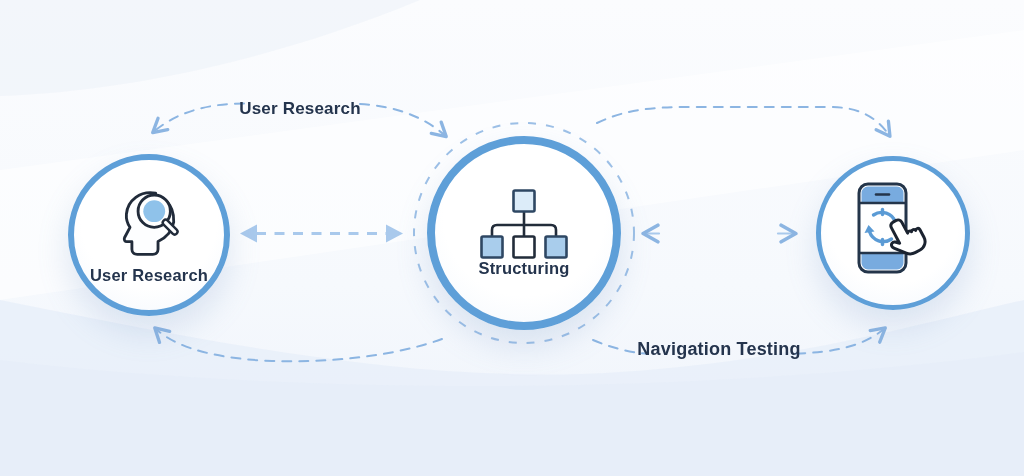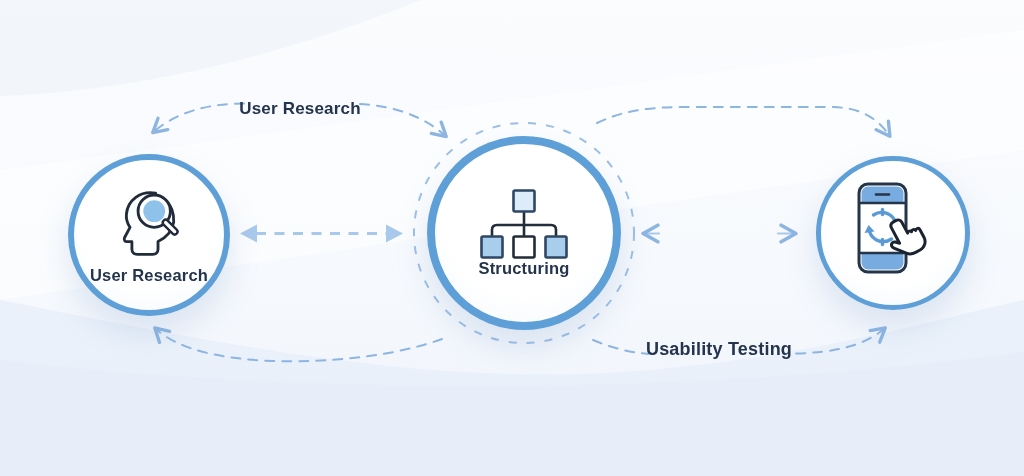--- a/index.html
+++ b/index.html
@@ -131,15 +131,15 @@
       </g>
       <polygon points="47.5,47 41.5,40.5 51.5,39" fill="var(--refresh-blue)"></polygon>
       <polygon points="19.5,43 25.5,49.5 15.5,51" fill="var(--refresh-blue)"></polygon>
       <g transform="translate(35,44) rotate(-28)">
         <path d="M9.8 0.8 c-2.3 0 -4.1 1.8 -4.1 4.1 v17.6 l-3.4 -3.1 c-1.9 -1.7 -4.9 -0.3 -4.9 2.2 c0 0.9 0.35 1.8 1 2.5 l8.6 10.3 c2 2.4 4.9 3.7 8 3.7 h5.6 c5.2 0 9.4 -4.2 9.4 -9.4 v-8.8 c0 -2.2 -2.9 -3 -4.1 -1.1 c-0.3 -2.1 -3.3 -2.6 -4.3 -0.7 c-0.4 -2 -3.1 -2.4 -4.1 -0.7 V4.9 c0 -2.3 -1.8 -4.1 -4.1 -4.1 z" fill="#ffffff" stroke="#1b2330" stroke-width="3" stroke-linejoin="round"></path>
       </g>
     </svg>
   </div>
 
   <div class="edge-label edge-label-top">User Research</div>
-  <div class="edge-label edge-label-usability">Usability Testing</div>
+  <div class="edge-label edge-label-usability">Navigation Testing</div>
 
 </div>
 
 </body></html>

